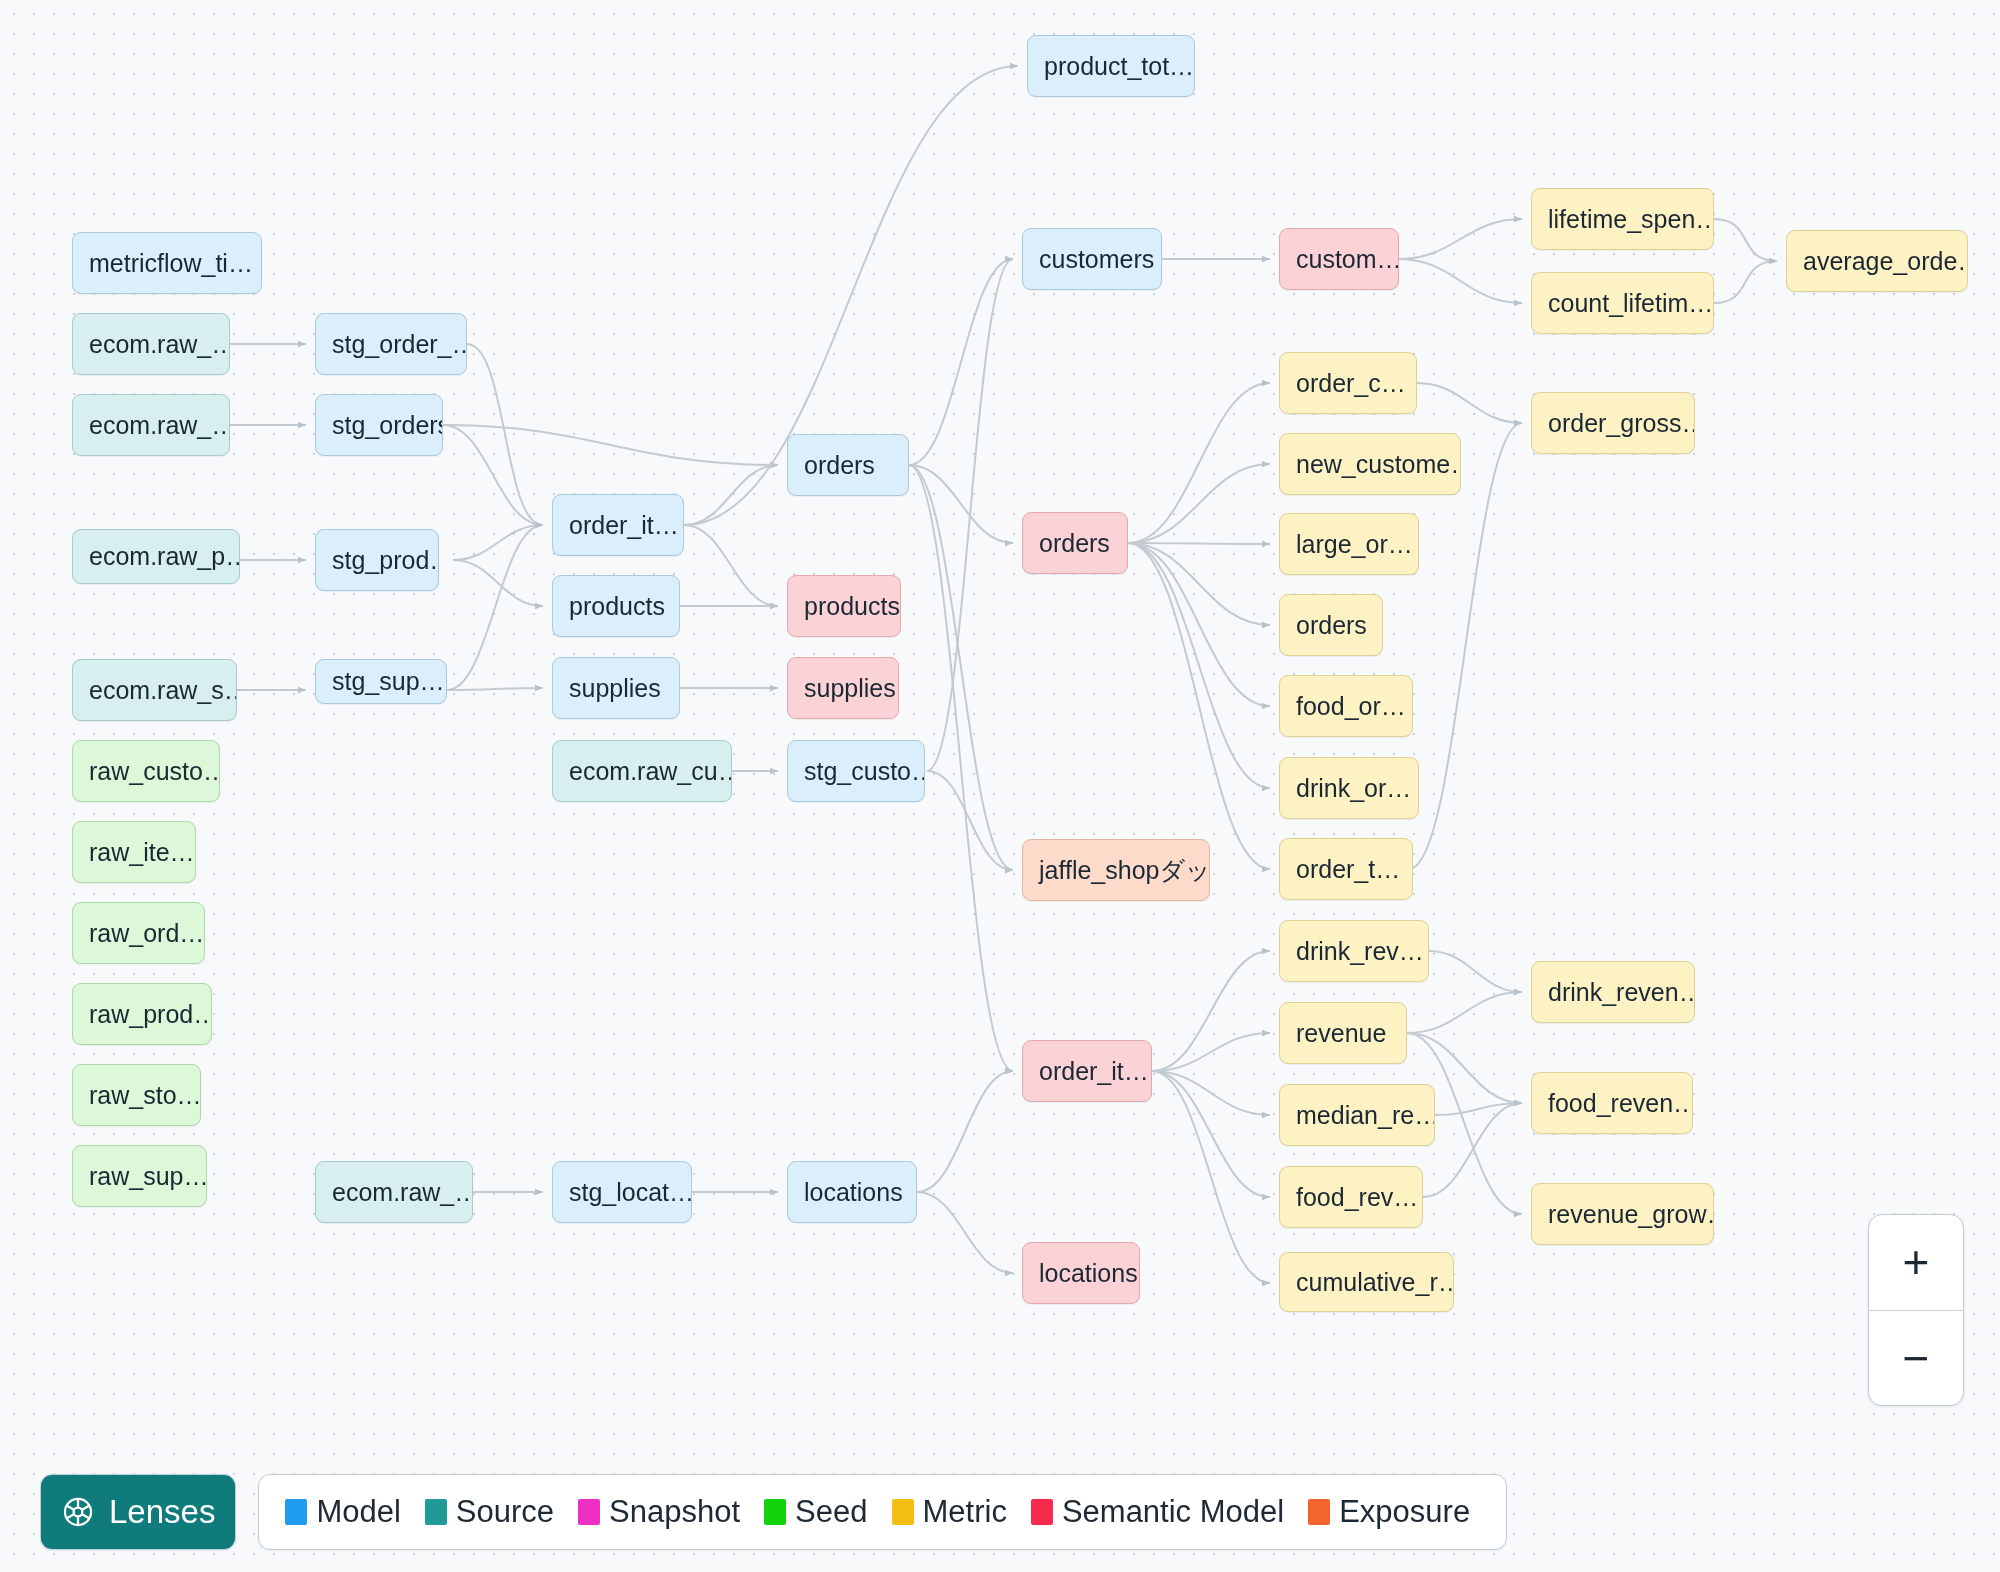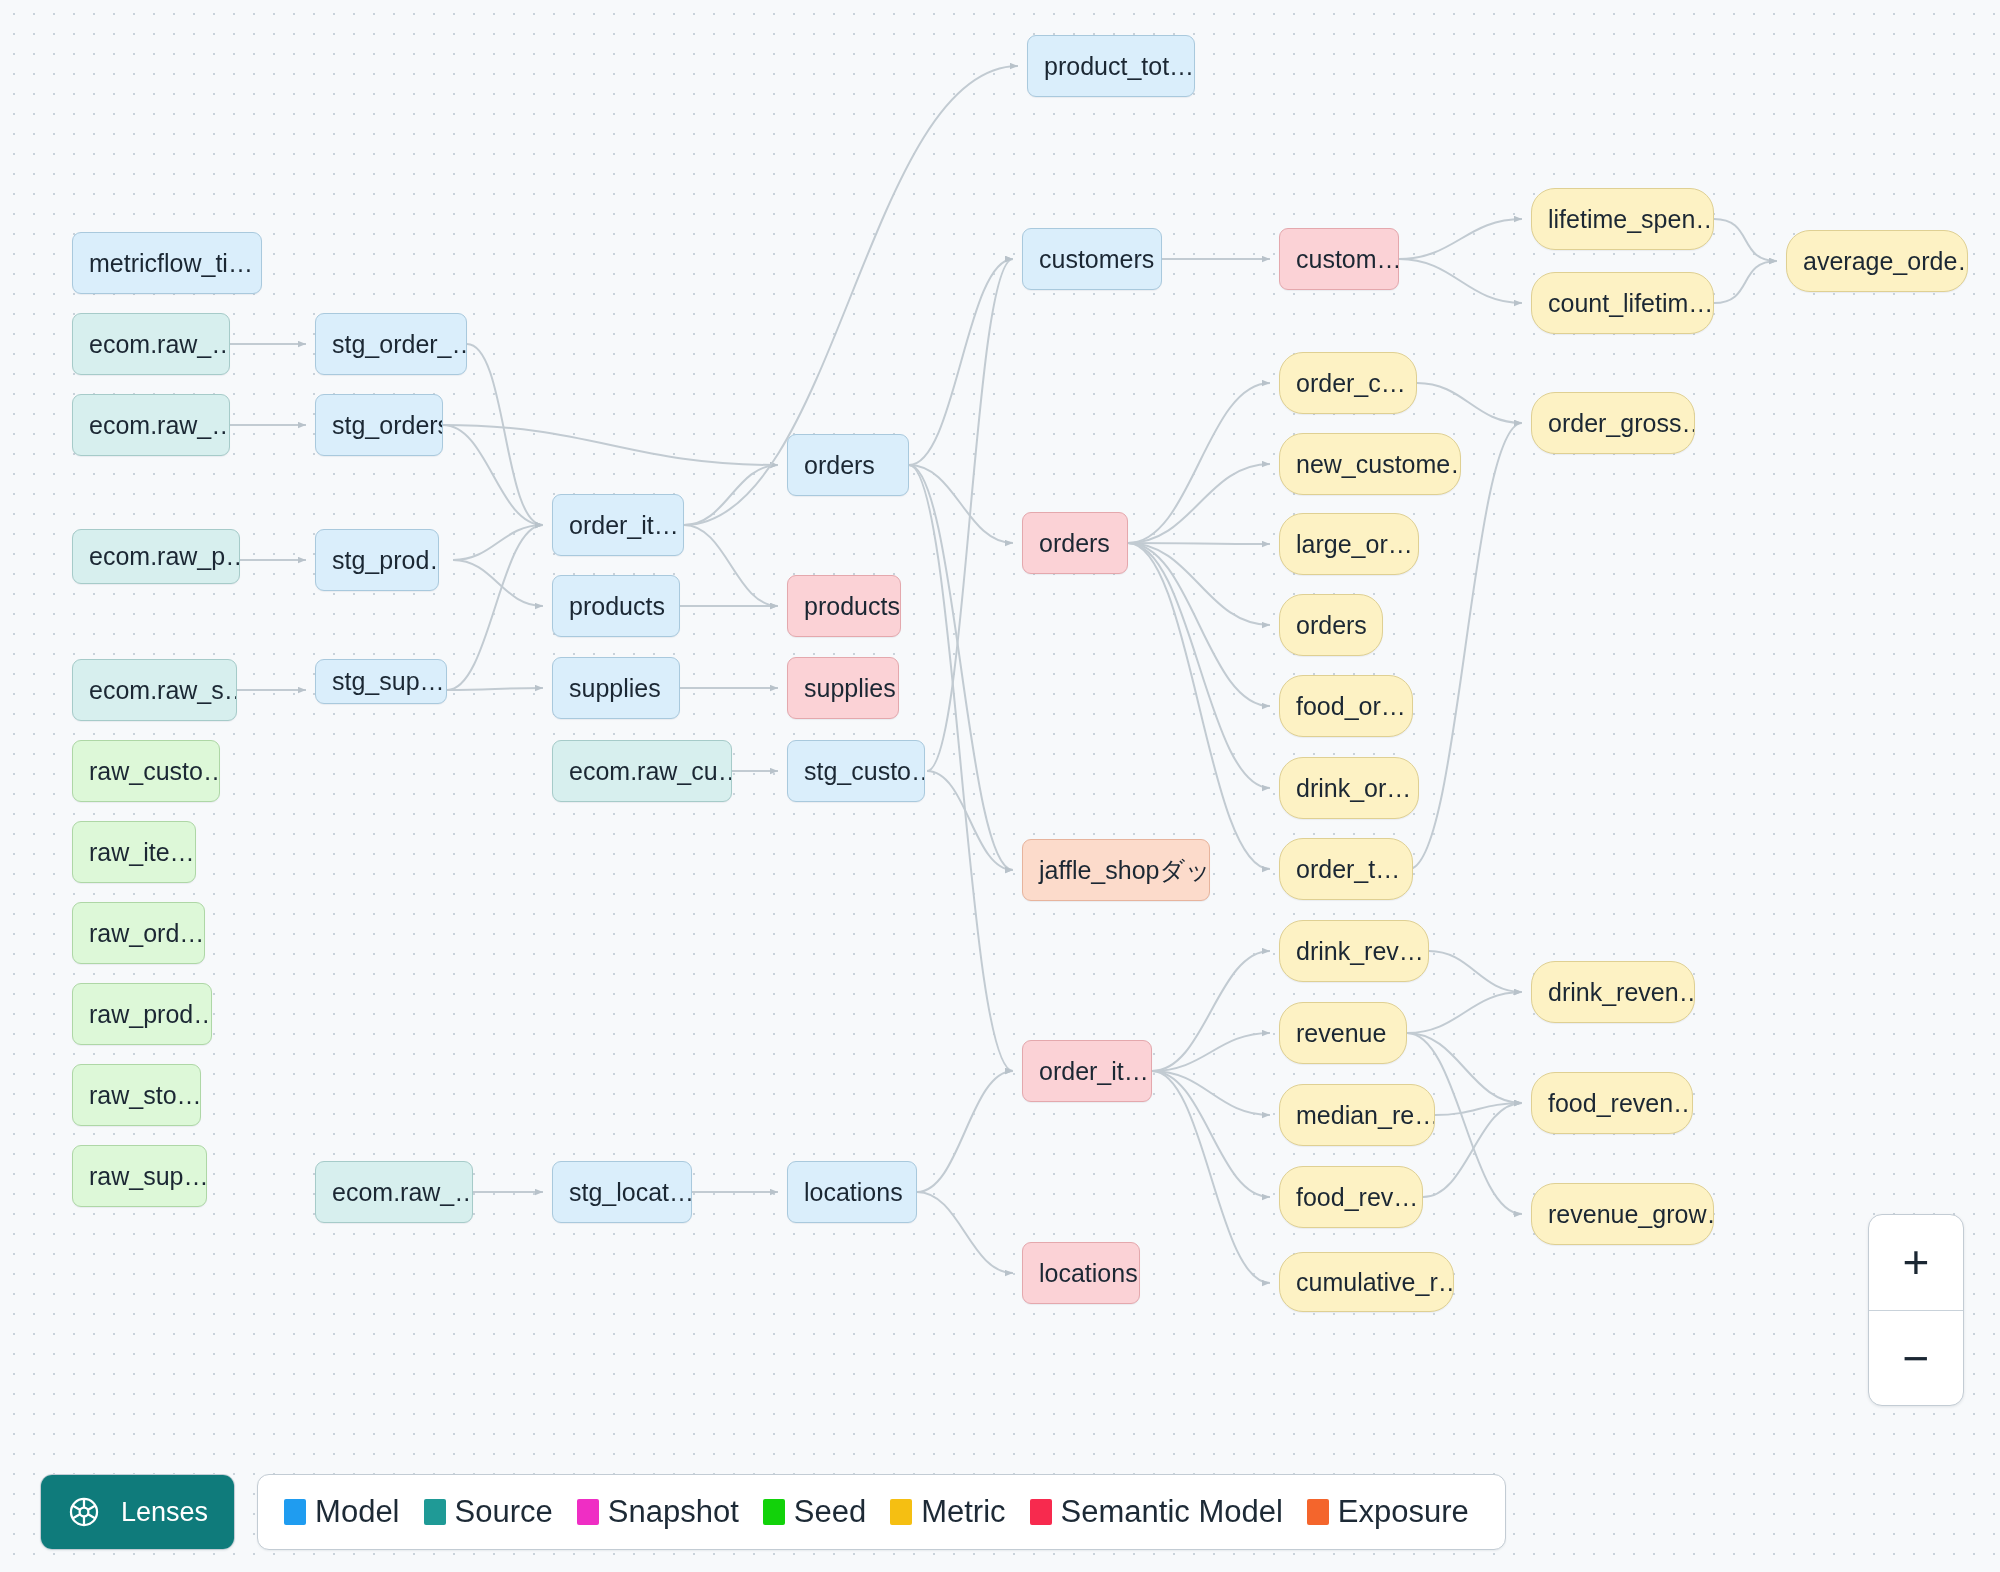--- a/index.html
+++ b/index.html
@@ -34,21 +34,21 @@
     padding: 0 16px;
     font-size: 25px;
     line-height: 1;
     color: #1b2733;
     white-space: nowrap;
     overflow: hidden;
   }
   .node.model    { background: #daeefb; border-color: #a9c9dd; }
   .node.source   { background: #d7efee; border-color: #a6cbc9; }
   .node.seed     { background: #ddf8d8; border-color: #aed7a6; }
-  .node.metric   { background: #fdf2c4; border-color: #dfd093; border-radius: 24px; }
+  .node.metric   { background: #fdf2c4; border-color: #dfd093; }
   .node.semantic { background: #fbd2d6; border-color: #e4a8ad; }
   .node.exposure { background: #fcdbcb; border-color: #e7b49d; }
 
   
   #bottom-bar {
     position: absolute;
     left: 0; bottom: 0;
     width: 2000px;
     height: 120px;
     display: flex;
@@ -62,26 +62,26 @@
     align-items: center;
     height: 76px;
     border: 1px solid #c3ccd4;
     border-radius: 12px;
     background: #ffffff;
     overflow: hidden;
     box-shadow: 0 1px 2px rgba(20,40,60,.07);
   }
   #lenses-group { }
   .lenses-btn {
-    display: flex; align-items: center; gap: 20px;
+    display: flex; align-items: center; gap: 14px;
     background: #0f7b7b;
     color: #fff;
     height: 100%;
-    padding: 0 26px;
-    font-size: 27px;
+    padding: 0 20px;
+    font-size: 33px;
   }
   .restype-btn {
     display: flex; align-items: center; gap: 18px;
     padding: 0 26px;
     height: 100%;
     font-size: 31px;
     color: #20303d;
   }
   .chev {
     font-size: 26px;

